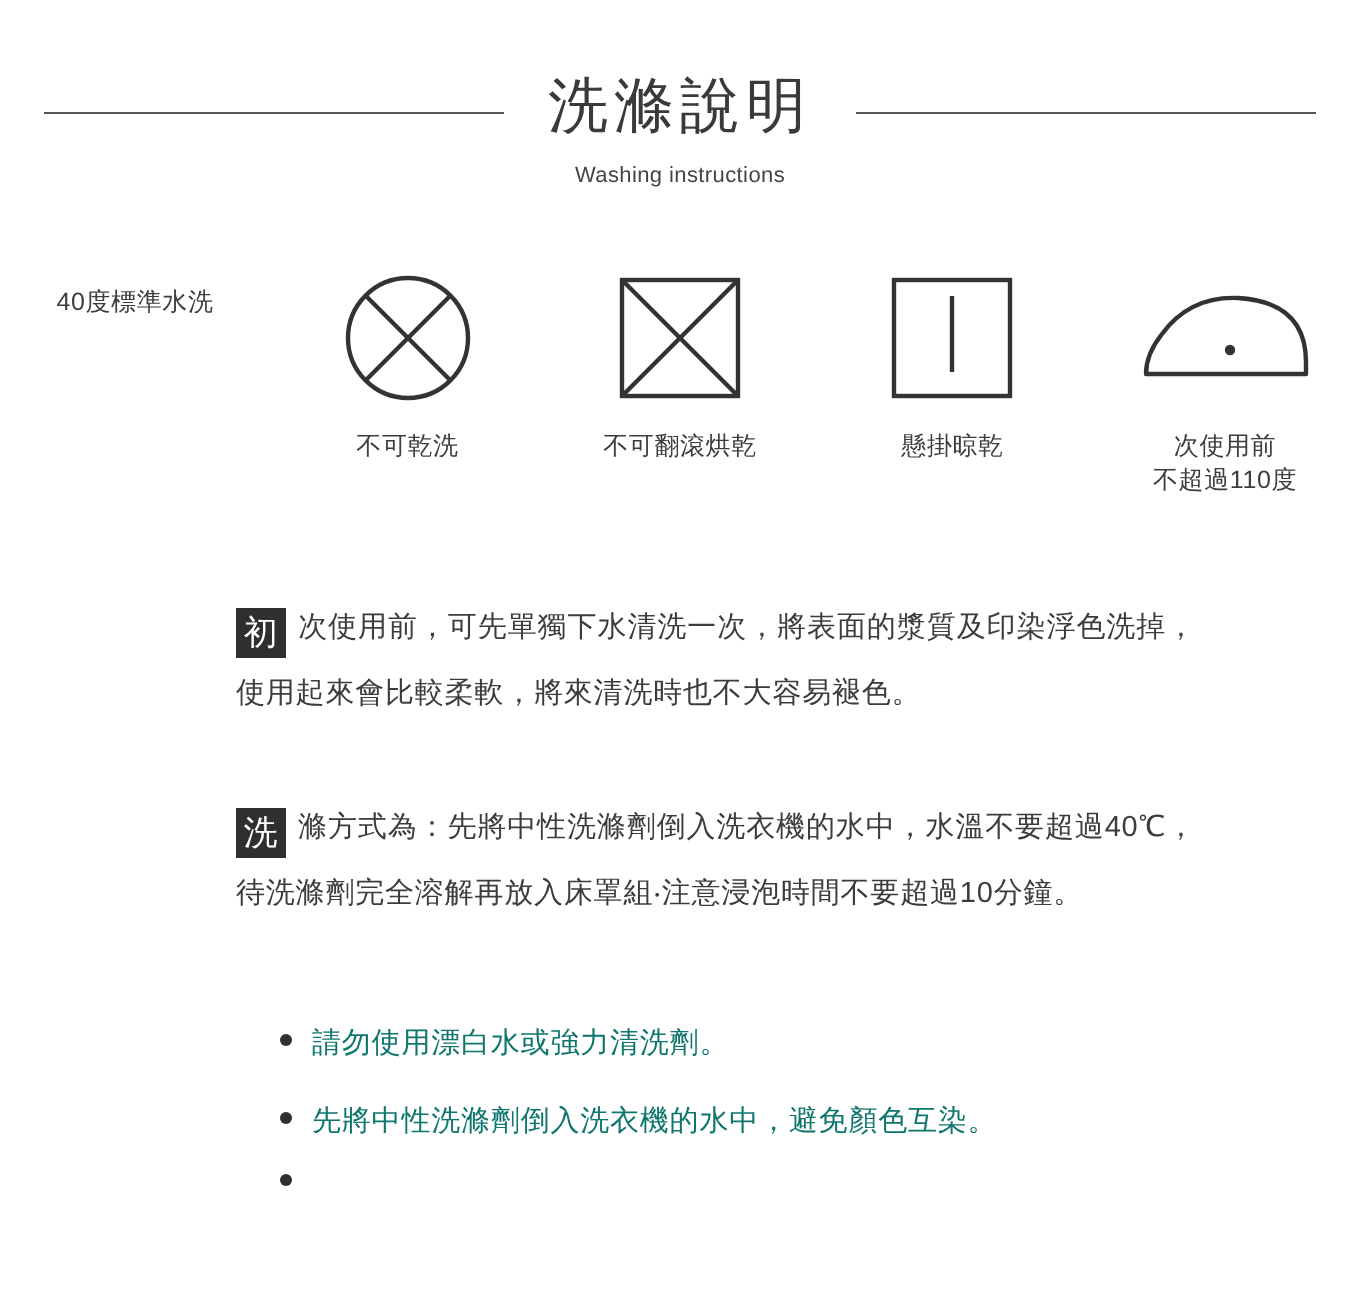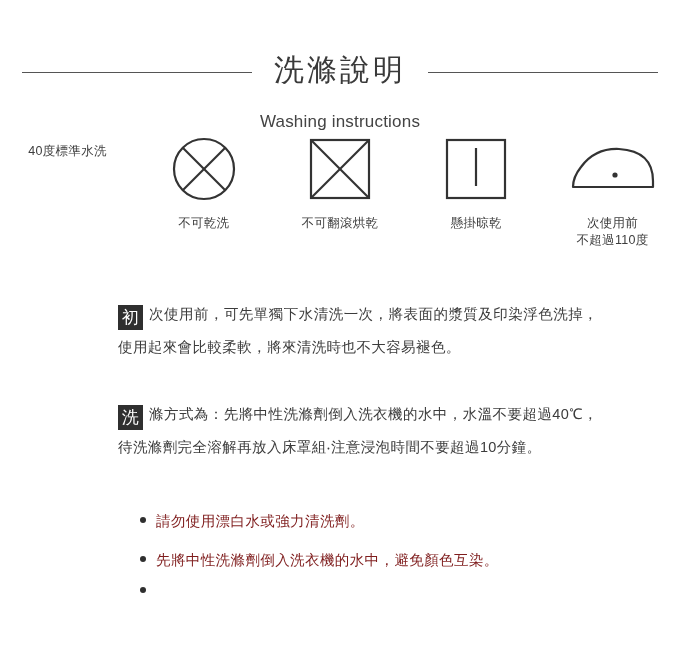--- a/index.html
+++ b/index.html
@@ -24,21 +24,20 @@
   .header {
     position: absolute;
     top: 34px;
     left: 0;
     width: 680px;
     text-align: center;
   }
   .header-rule-wrap {
     position: relative;
     height: 40px;
-    margin-top: 16px;
   }
   .rule {
     position: absolute;
     top: 22px;
     height: 1px;
     background: #555555;
   }
   .rule-left {
     left: 22px;
     width: 230px;
@@ -52,22 +51,22 @@
     left: 0;
     top: 0;
     width: 680px;
     font-size: 30px;
     letter-spacing: 3px;
     color: #3a3a3a;
     font-weight: normal;
     line-height: 40px;
   }
   .title-en {
-    margin-top: 22px;
-    font-size: 17px;
+    margin-top: 8px;
+    font-size: 11px;
     color: #444444;
     letter-spacing: 0.2px;
   }
 
   
   .symbols {
     position: absolute;
     top: 133px;
     left: 14px;
     width: 652px;
@@ -128,21 +127,21 @@
     position: absolute;
     left: 140px;
     top: 512px;
     width: 470px;
   }
   .bullet-item {
     display: flex;
     align-items: baseline;
     margin-bottom: 20px;
     font-size: 14.5px;
-    color: #7f1d1d;
+    color: #0f766e;
     letter-spacing: 0.4px;
   }
   .bullet-dot {
     width: 6px;
     height: 6px;
     border-radius: 50%;
     background: #2f2f2f;
     margin-right: 10px;
     flex: 0 0 auto;
     position: relative;

